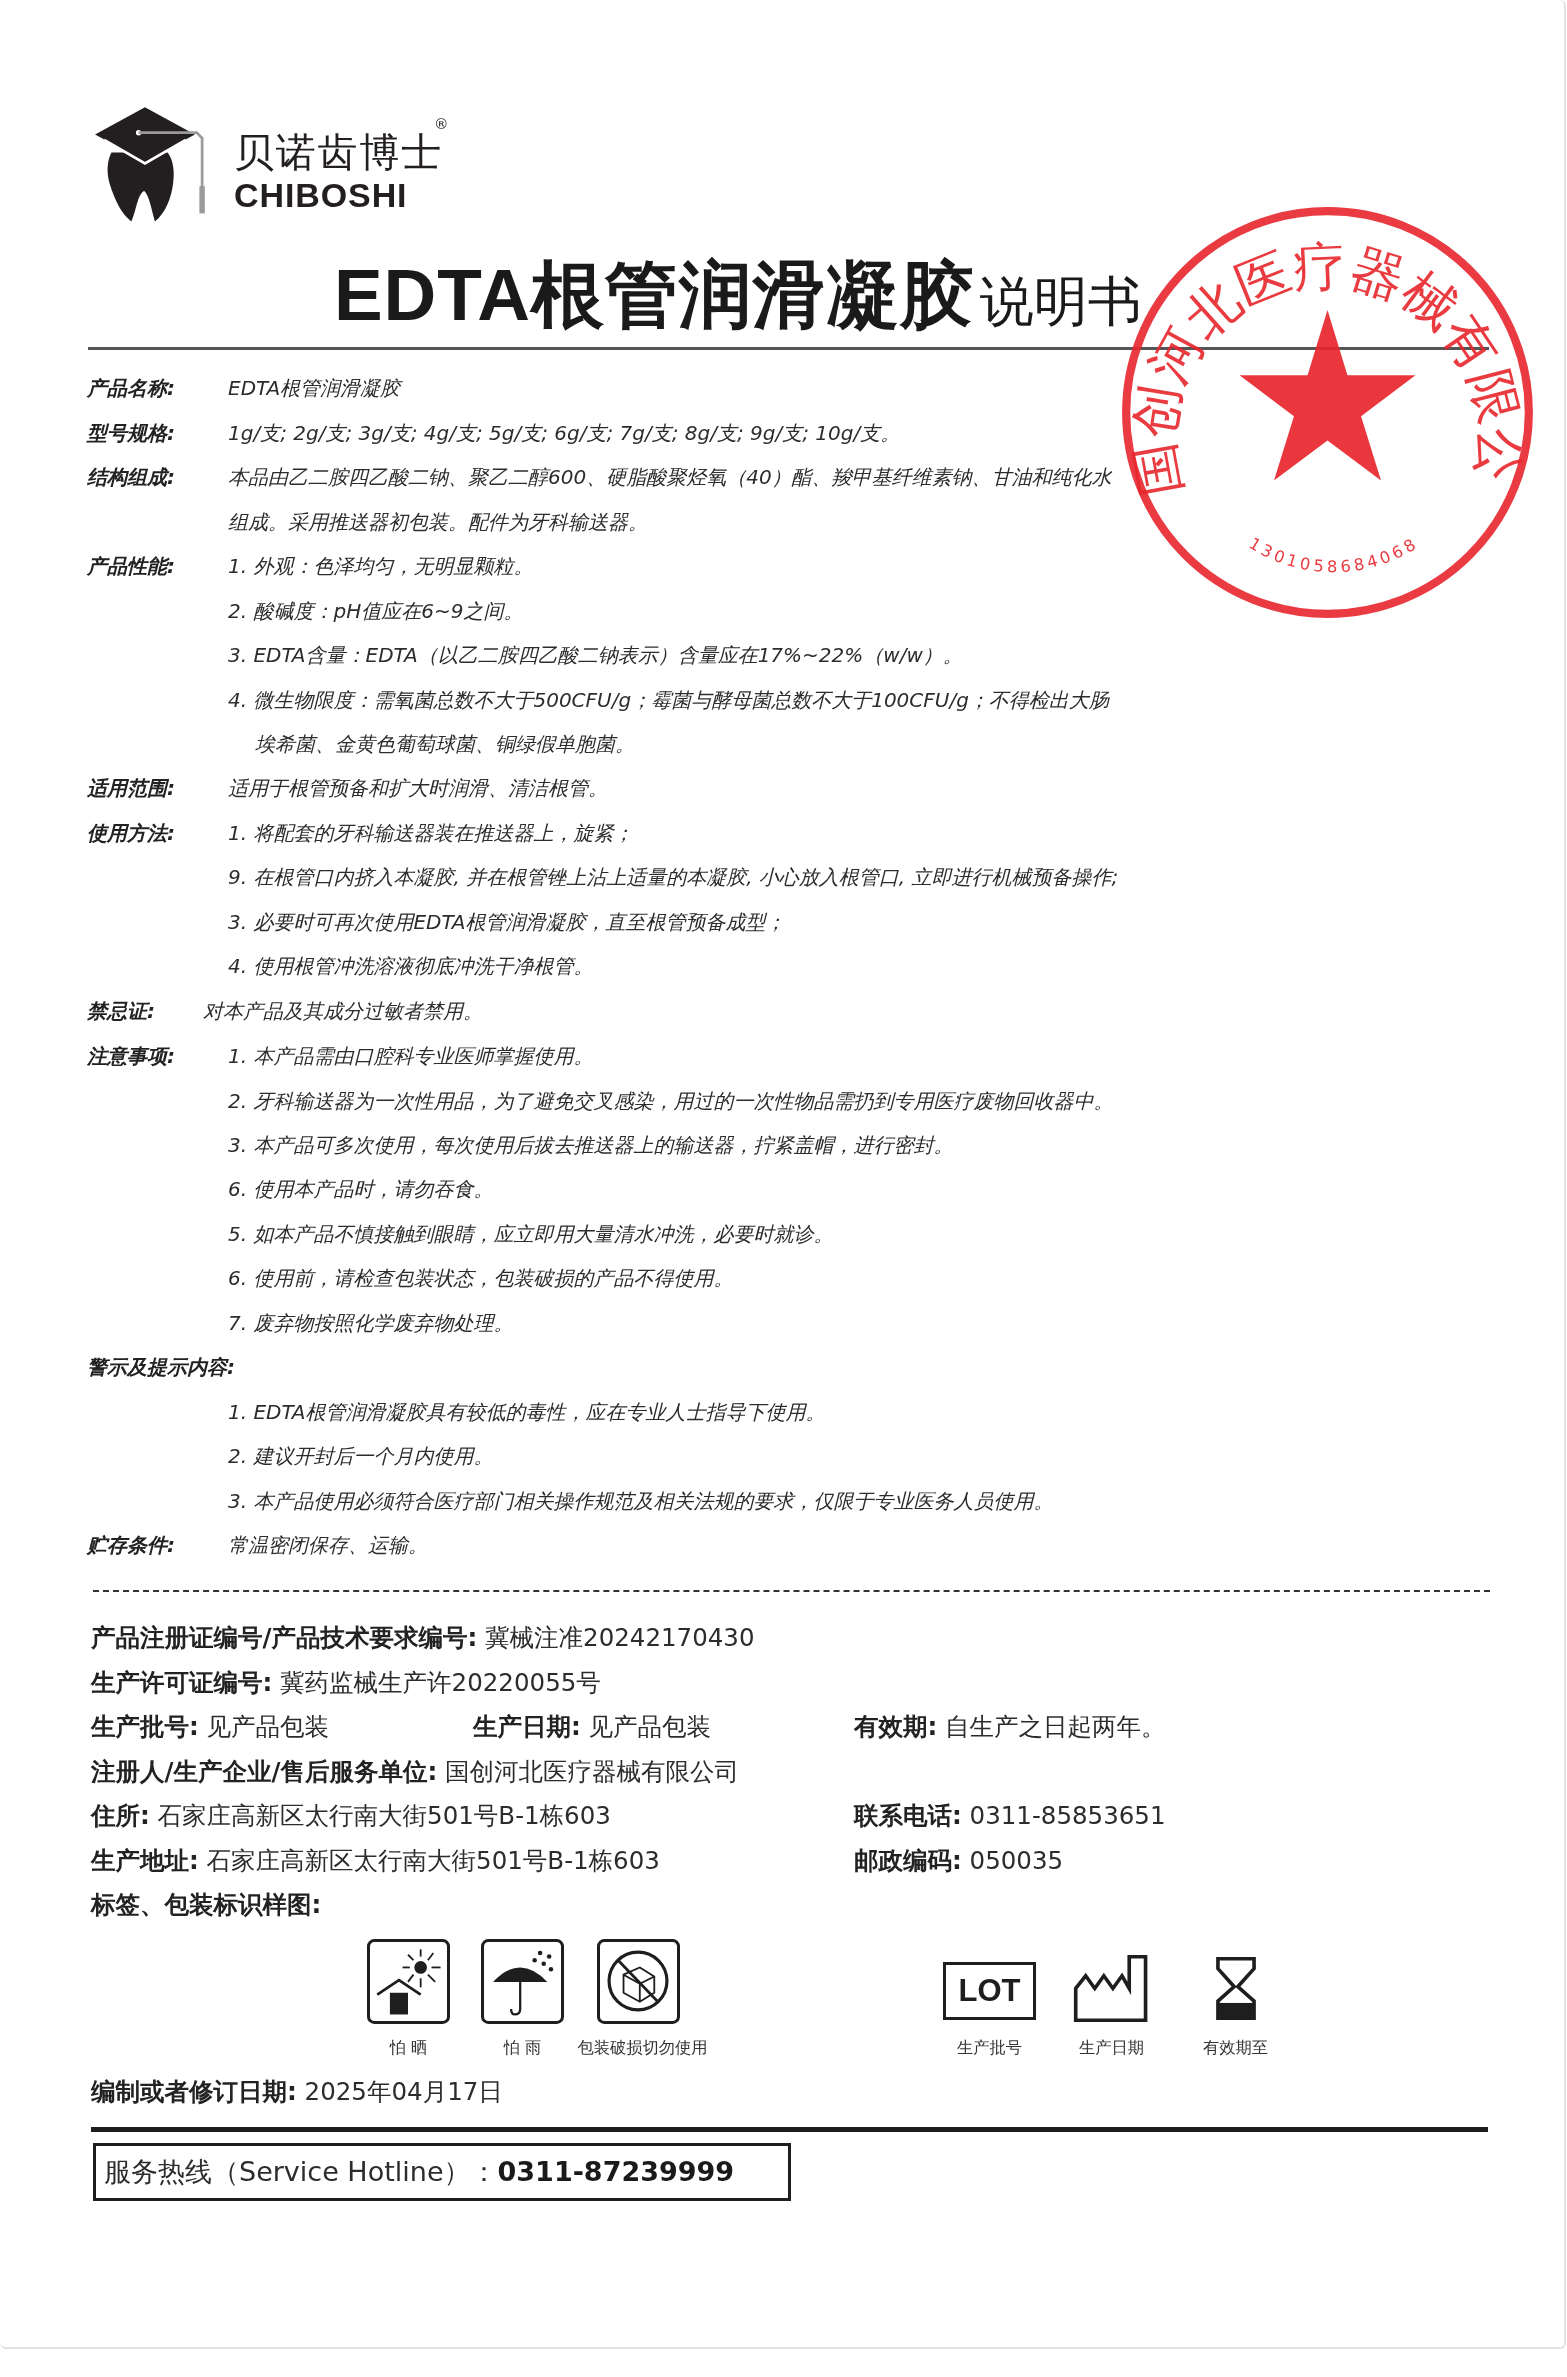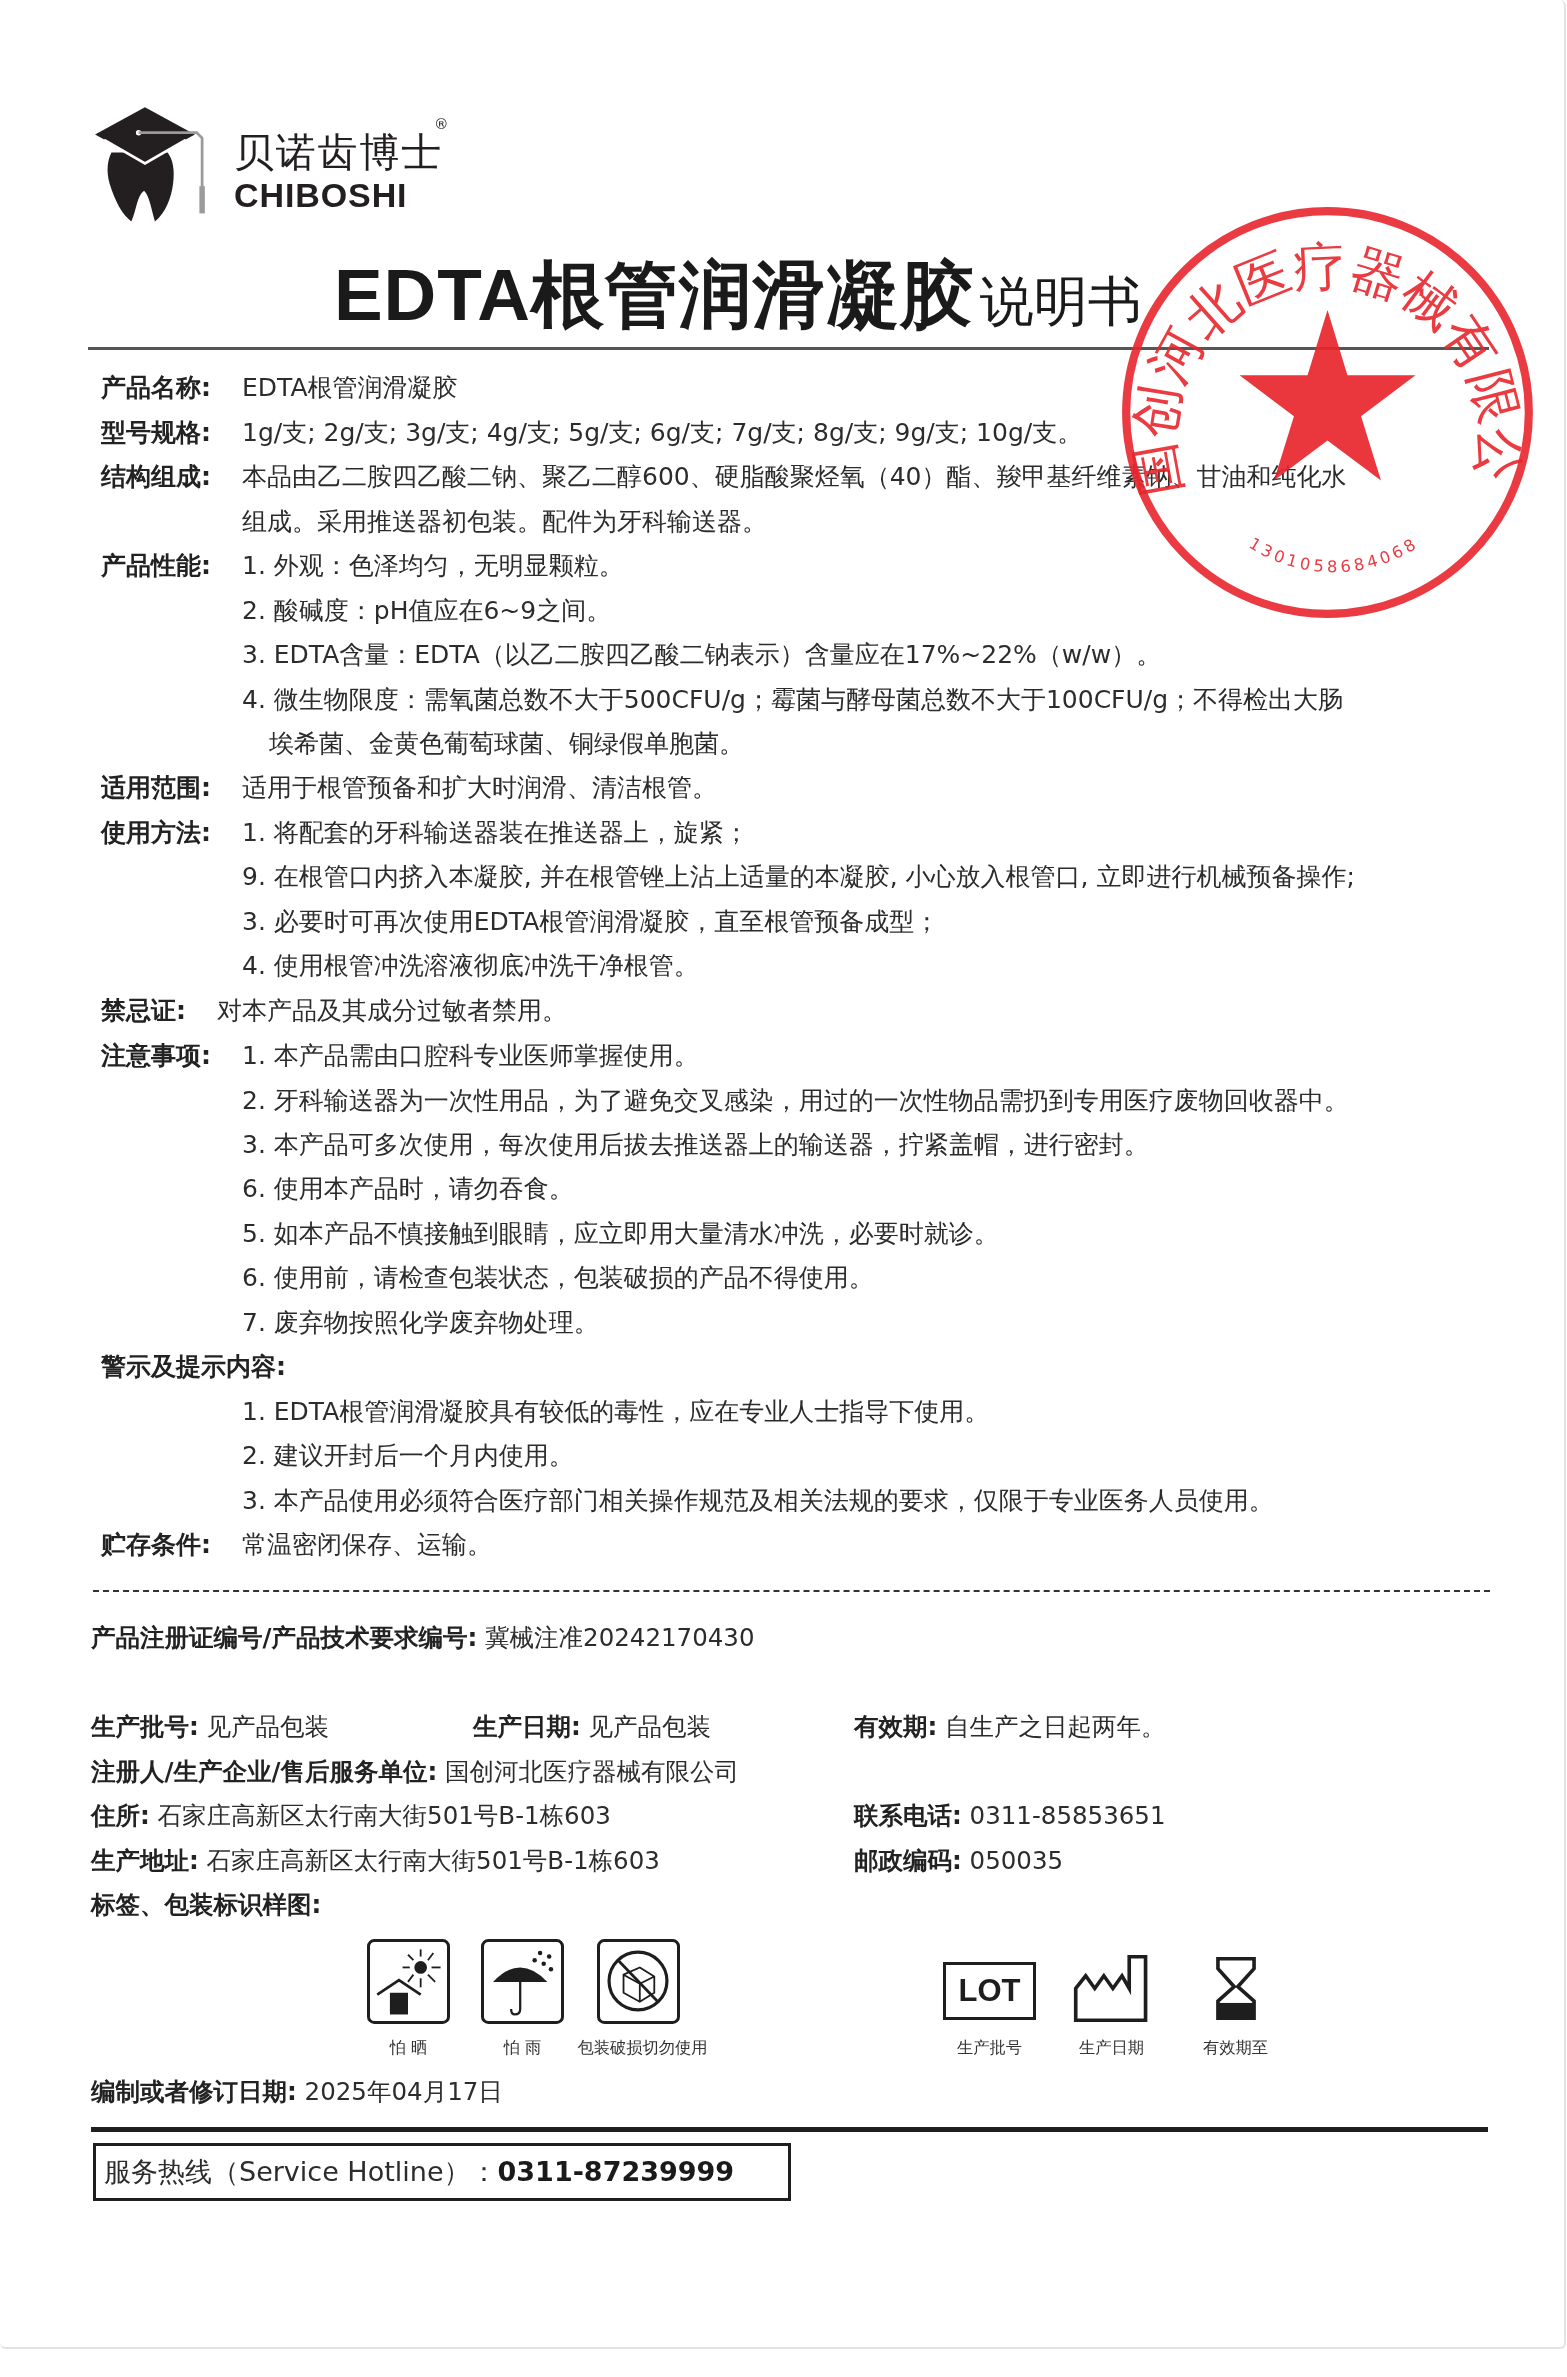--- a/index.html
+++ b/index.html
@@ -15,21 +15,21 @@
   .logo-reg { left:434px; top:116px; font-size:14.5px; color:#231f20; }
   .logo-en { left:234px; top:176px; font-size:34px; font-weight:700; color:#231f20; letter-spacing:0.9px; font-family:"Liberation Sans",sans-serif; }
 
   
   .title { left:334px; top:247px; white-space:nowrap; color:#1a1a1a; }
   .title-main { font-size:73px; font-weight:700; letter-spacing:0.9px; font-family:"Liberation Sans","DejaVu Sans",sans-serif; }
   .title-sub { font-size:54px; font-weight:400; margin-left:5.4px; }
   .title-rule { left:88px; top:347px; width:1401px; height:2.7px; background:#555; }
 
   
-  .row { position:absolute; left:101px; height:44px; line-height:44px; font-size:25px; white-space:nowrap; color:#2c2c2c; }
+  .row { position:absolute; left:87px; height:44px; line-height:44px; font-size:20px; white-space:nowrap; color:#2c2c2c;font-style:italic; }
   .lbl { font-weight:700; color:#222; }
   .cont { position:absolute; left:141px; }
   .cont-indent { position:absolute; left:168px; }
 
   .dashed { left:93px; top:1590px; width:1397px; height:0; border-top:2.7px dashed #333; }
 
   
   .frow { position:absolute; height:44px; line-height:44px; font-size:24.5px; white-space:nowrap; color:#2c2c2c; }
 
   .icon-box { position:absolute; width:83px; height:85px; border:3.6px solid #1e1e1e; border-radius:7.3px; box-sizing:border-box; background:#fff; }
@@ -161,20 +161,24 @@
   <div class="row" style="top:1523px">
     <span class="lbl">贮存条件:</span>
     <span class="cont">常温密闭保存、运输。</span>
   </div>
 
   <div class="abs dashed"></div>
 
   <div class="frow" style="left:91px; top:1616px">
     <span class="lbl">产品注册证编号/产品技术要求编号:</span>
     <span>冀械注准20242170430</span>
+  </div>
+  <div class="frow" style="left:91px; top:1661px">
+    <span class="lbl">生产许可证编号:</span>
+    <span>冀药监械生产许20220055号</span>
   </div>
   <div class="frow" style="left:91px; top:1705px">
     <span class="lbl">生产批号:</span>
     <span>见产品包装</span>
   </div>
   <div class="frow" style="left:473px; top:1705px">
     <span class="lbl">生产日期:</span>
     <span>见产品包装</span>
   </div>
   <div class="frow" style="left:854px; top:1705px">

